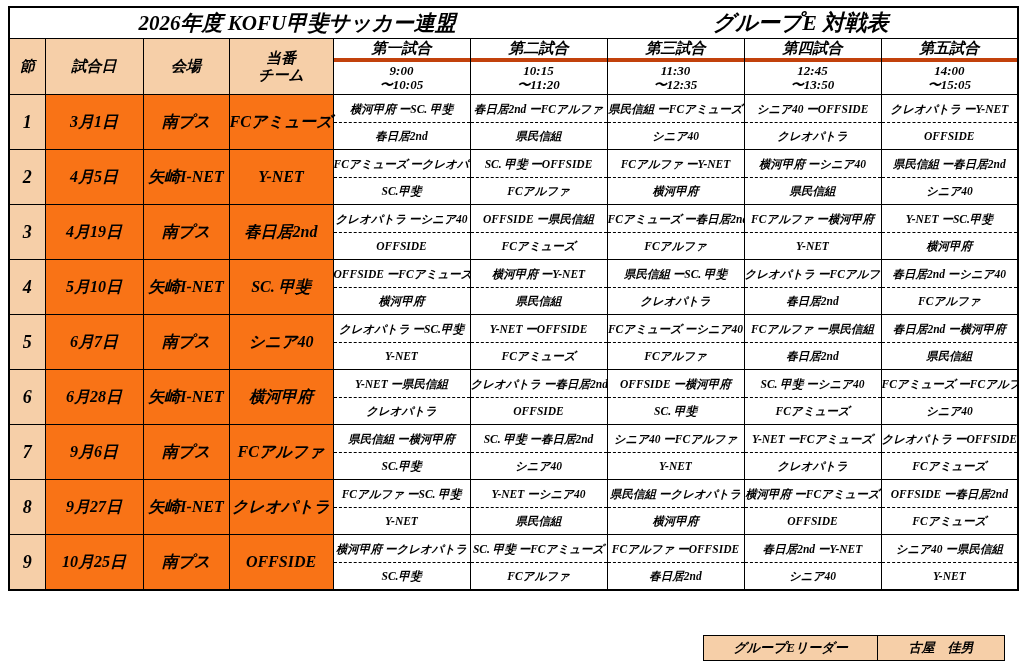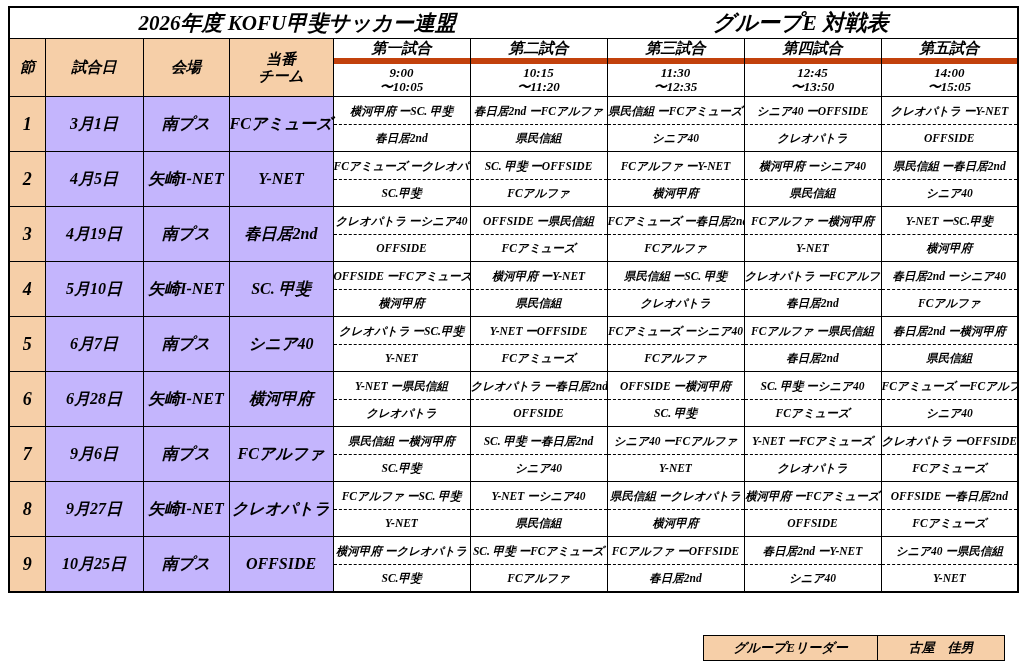--- a/index.html
+++ b/index.html
@@ -45,36 +45,36 @@
   .hdr{
     background:#f6cfa8;
     font-style:italic;
     font-weight:bold;
     font-size:15px;
     height:48px;
   }
   .hdr.match{background:#ffffff;}
   .match-name{
     font-style:italic;font-weight:bold;font-size:15px;
-    border-bottom:6px solid #c2410c;
+    border-bottom:4px solid #c2410c;
     height:19px;line-height:19px;
   }
   .match-time{
     font-style:italic;font-weight:bold;font-size:13px;
     line-height:14px;padding:2px 0 2px 0;
   }
   .hdr-two-line{line-height:17px;}
 
   
   .sec{
     background:#f6cfa8;
     font-style:italic;font-weight:bold;font-size:18px;
   }
   .date,.venue,.duty{
-    background:#c4b5fd;
+    background:#f97316;
     font-style:italic;font-weight:bold;font-size:16px;
   }
   .gamecell{height:54px;padding:0;margin-left:32px;}
   .g-top{
     font-style:italic;font-weight:bold;font-size:11.5px;
     height:26px;line-height:26px;
     border-bottom:1px dashed #000;
     white-space:nowrap;
     overflow:hidden;
   }

